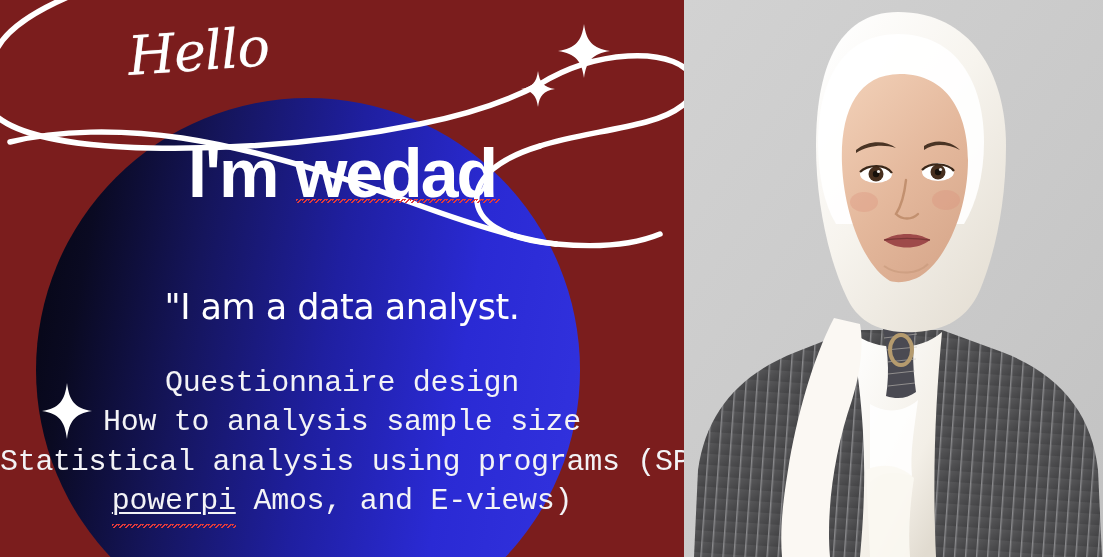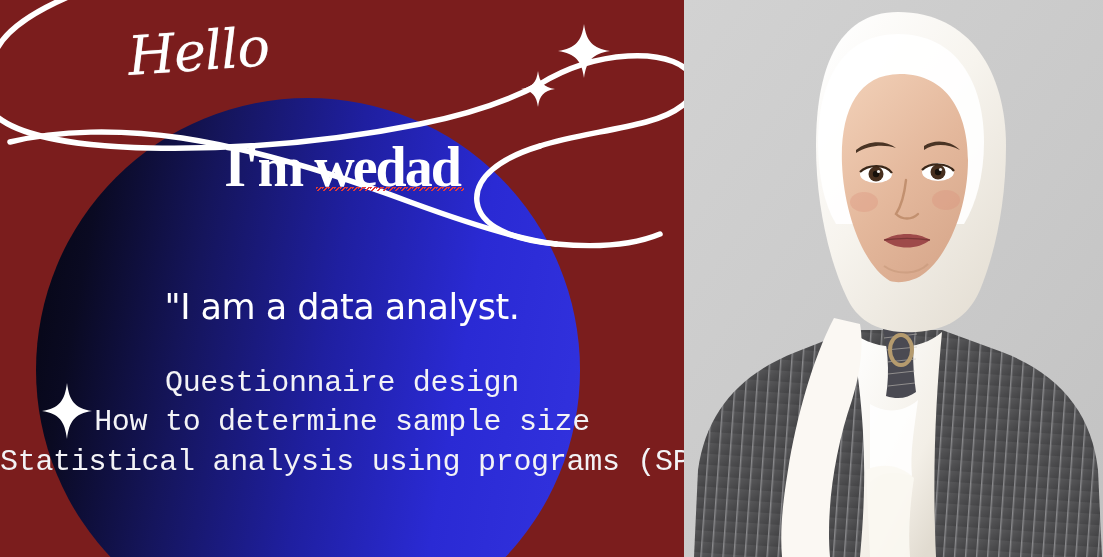--- a/index.html
+++ b/index.html
@@ -68,23 +68,23 @@
     text-shadow:0 0 1px rgba(255,255,255,0.55);
   }
 
   
   .headline {
     position:absolute;
     left:0; top:140px;
     width:684px;
     text-align:center;
     color:#ffffff;
-    font-family:Liberation Serif, serif;
+    font-family:Liberation Sans, sans-serif;
     font-weight:700;
-    font-size:56px;
+    font-size:68px;
     line-height:0.98;
     letter-spacing:-2px;
     white-space:nowrap;
   }
   .headline .misspelled {
     position:relative;
     display:inline-block;
   }
   .headline .misspelled::after {
     content:"";
@@ -214,22 +214,23 @@
     </svg>
 
     <div class="hello">Hello</div>
 
     <div class="headline"><span>I'm </span><span class="misspelled">wedad</span></div>
 
     <div class="tagline">"I am a data analyst.</div>
 
     <div class="services">
       <span class="line">Questionnaire design</span>
-      <span class="line">How to determine sample size</span>
+      <span class="line">How to analysis sample size</span>
       <span class="line wrap">Statistical analysis using programs (SPSS, Smart Pls,</span>
+      <span class="line"><span class="svc-misspelled">powerpi</span><span> Amos, and E-views)</span></span>
     </div>
 
   </div>
 
   <div class="photo-panel">
     <svg width="419" height="557" viewBox="0 0 419 557" aria-hidden="true">
       <defs>
         <linearGradient id="bgGrad" x1="0" y1="0" x2="1" y2="1">
           <stop offset="0%" stop-color="#d2d2d2"></stop>
           <stop offset="60%" stop-color="#c9c9c9"></stop>

